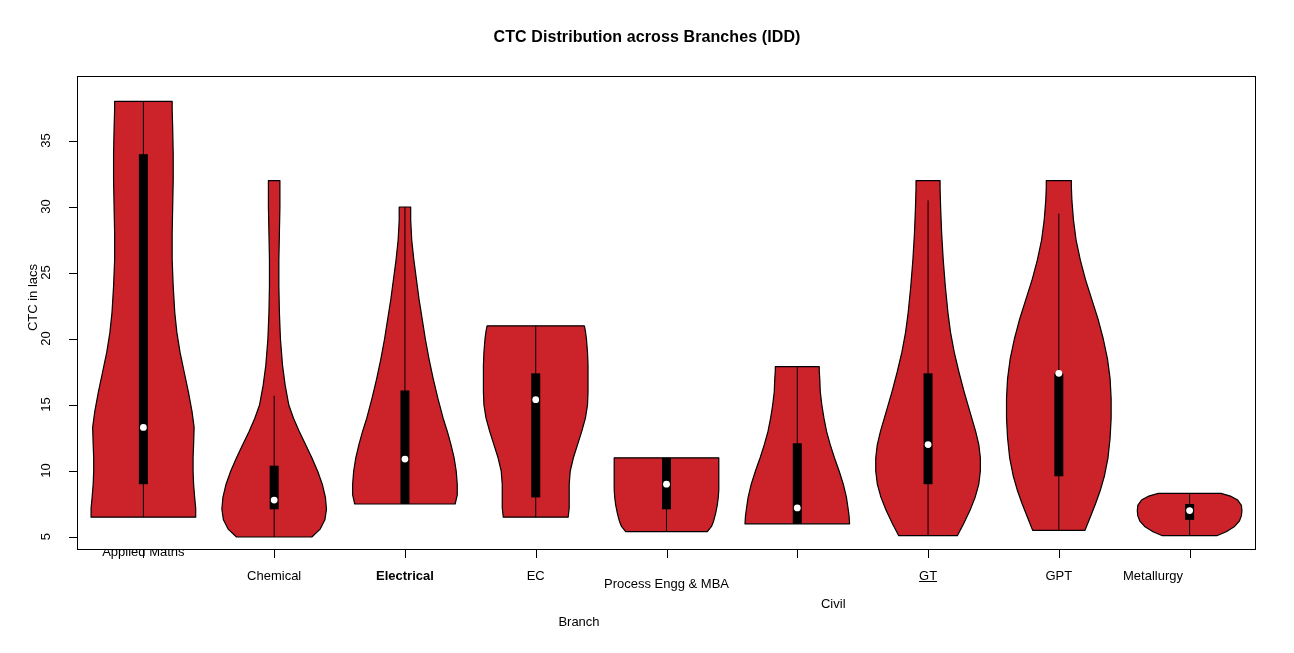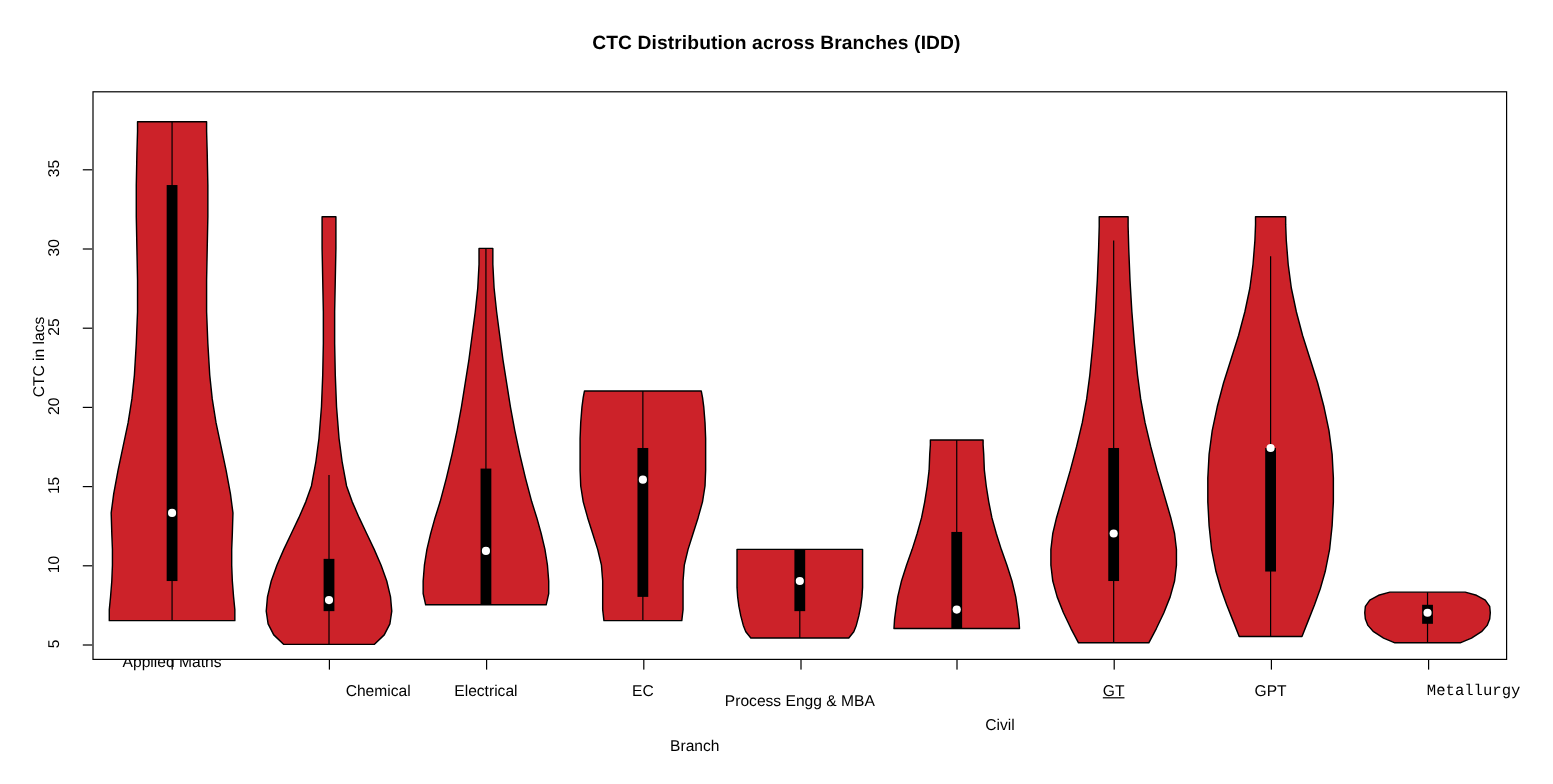--- a/index.html
+++ b/index.html
@@ -108,35 +108,35 @@
       <div class="y-tick-label" style="left: 25px; top: 265px;">25</div>
       <div class="axis-line" style="left: 69px; top: 207px; width: 8px; height: 1px;"></div>
       <div class="y-tick-label" style="left: 25px; top: 199px;">30</div>
       <div class="axis-line" style="left: 69px; top: 141px; width: 8px; height: 1px;"></div>
       <div class="y-tick-label" style="left: 25px; top: 133px;">35</div>
     </div>
   <div id="x-axis-ticks">
       <div class="axis-line" style="left: 143.389px; top: 550px; width: 1px; height: 8px;"></div>
       <div class="x-tick-label" style="left: 143.389px; top: 544px;">Applied Maths</div>
       <div class="axis-line" style="left: 274.167px; top: 550px; width: 1px; height: 8px;"></div>
-      <div class="x-tick-label" style="left: 274.167px; top: 568px; margin-left: 41px;">Chemical</div>
+      <div class="x-tick-label" style="left: 274.167px; top: 568px;">Chemical</div>
       <div class="axis-line" style="left: 404.944px; top: 550px; width: 1px; height: 8px;"></div>
-      <div class="x-tick-label" style="left: 404.944px; top: 568px;">Electrical</div>
+      <div class="x-tick-label" style="left: 404.944px; top: 568px; font-weight: bold;">Electrical</div>
       <div class="axis-line" style="left: 535.722px; top: 550px; width: 1px; height: 8px;"></div>
       <div class="x-tick-label" style="left: 535.722px; top: 568px;">EC</div>
       <div class="axis-line" style="left: 666.5px; top: 550px; width: 1px; height: 8px;"></div>
       <div class="x-tick-label" style="left: 666.5px; top: 576px;">Process Engg &amp; MBA</div>
       <div class="axis-line" style="left: 797.278px; top: 550px; width: 1px; height: 8px;"></div>
       <div class="x-tick-label" style="left: 797.278px; top: 596px; margin-left: 36px;">Civil</div>
       <div class="axis-line" style="left: 928.056px; top: 550px; width: 1px; height: 8px;"></div>
       <div class="x-tick-label" style="left: 928.056px; top: 568px; text-decoration: underline;">GT</div>
       <div class="axis-line" style="left: 1058.83px; top: 550px; width: 1px; height: 8px;"></div>
       <div class="x-tick-label" style="left: 1058.83px; top: 568px;">GPT</div>
       <div class="axis-line" style="left: 1189.61px; top: 550px; width: 1px; height: 8px;"></div>
-      <div class="x-tick-label" style="left: 1228px; top: 568px; font-family: Liberation Mono, monospace;">Metallurgy</div>
+      <div class="x-tick-label" style="left: 1153px; top: 568px;">Metallurgy</div>
     </div>
 
   <div id="plot-frame">
     <svg id="plot-svg" width="1177" height="472" viewBox="0 0 1177 472">
         <g>
           <polygon points="117.70,440.20 117.70,430.96 116.65,420.40 115.61,407.20 115.08,394.00 115.08,380.80 115.61,367.60 116.13,350.44 114.04,334.60 110.38,314.80 106.19,295.00 102.01,275.20 98.87,255.40 96.78,235.60 95.21,209.20 94.16,182.80 94.16,156.40 94.68,130.00 95.21,103.60 95.21,77.20 94.68,50.80 94.16,32.32 94.16,24.40 36.62,24.40 36.62,32.32 36.09,50.80 35.57,77.20 35.57,103.60 36.09,130.00 36.62,156.40 36.62,182.80 35.57,209.20 34.00,235.60 31.91,255.40 28.77,275.20 24.59,295.00 20.40,314.80 16.74,334.60 14.65,350.44 15.17,367.60 15.69,380.80 15.69,394.00 15.17,407.20 14.12,420.40 13.08,430.96 13.08,440.20" fill="#CC2229" stroke="#000000" stroke-width="1.2" stroke-linejoin="round"></polygon>
           <line x1="65.38888888888889" x2="65.38888888888889" y1="440.20000000000005" y2="24.400000000000034" stroke="#000000" stroke-width="1"></line>
           <rect x="60.888888888888886" y="77.20000000000005" width="9" height="329.99999999999994" fill="#000000"></rect>
           <circle cx="65.38888888888889" cy="350.44" r="3.4" fill="#FFFFFF"></circle>
         </g>

